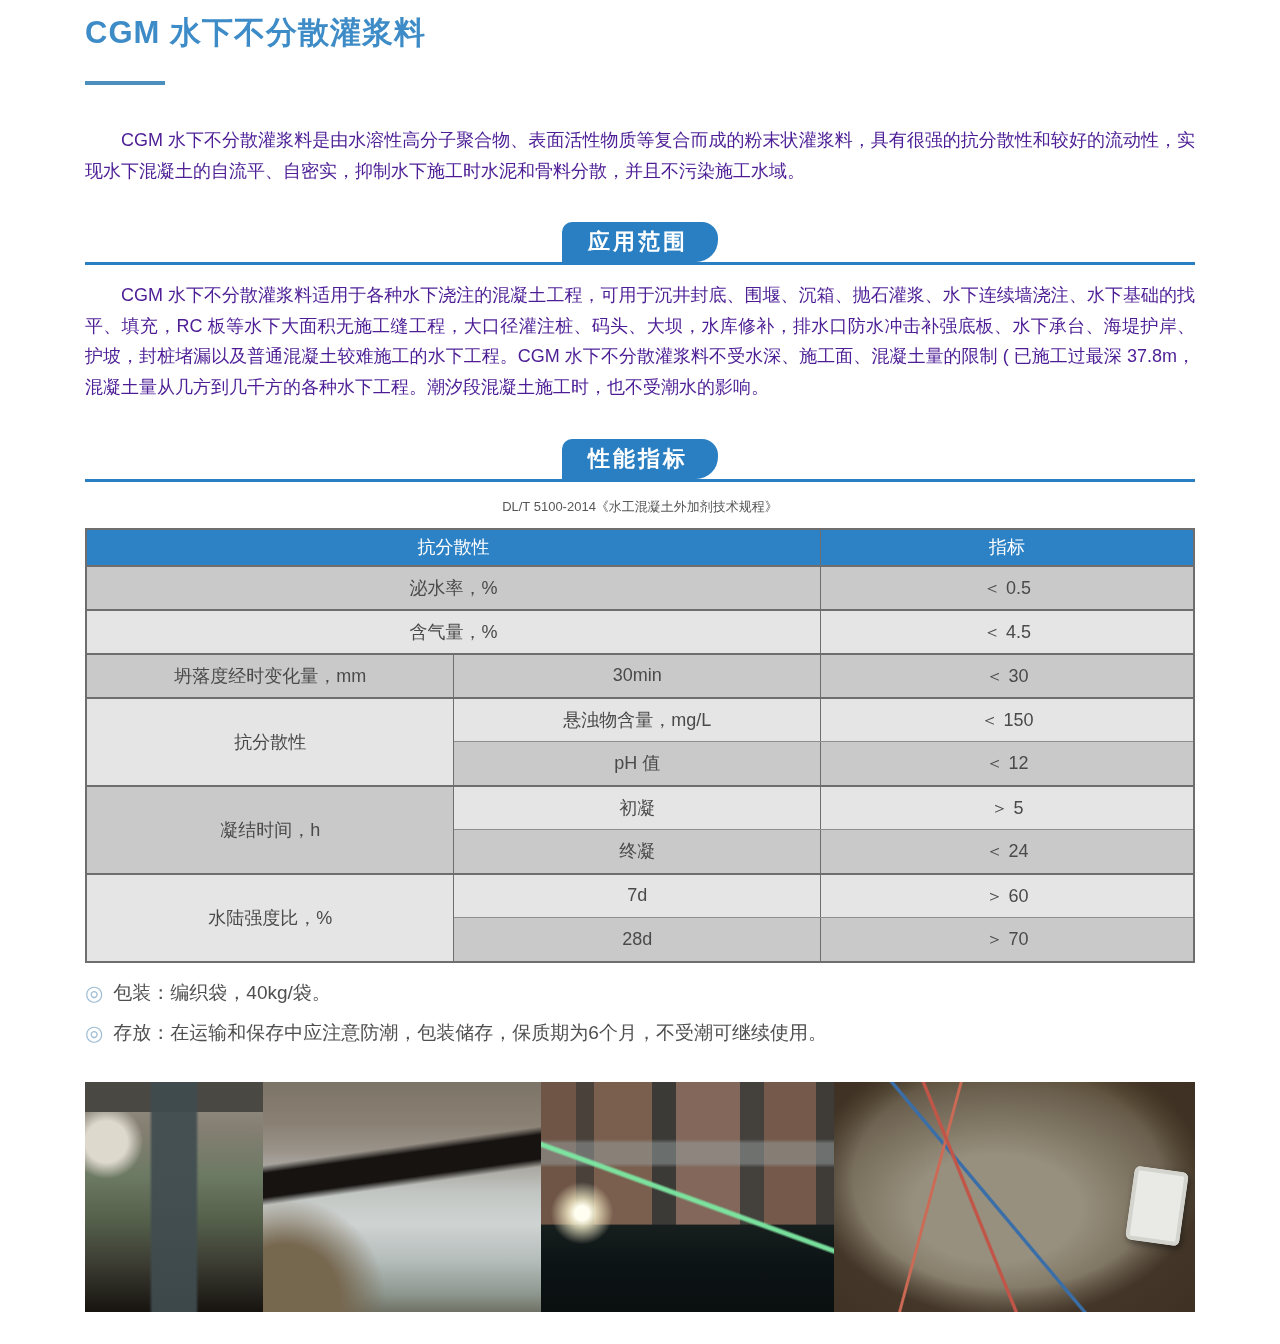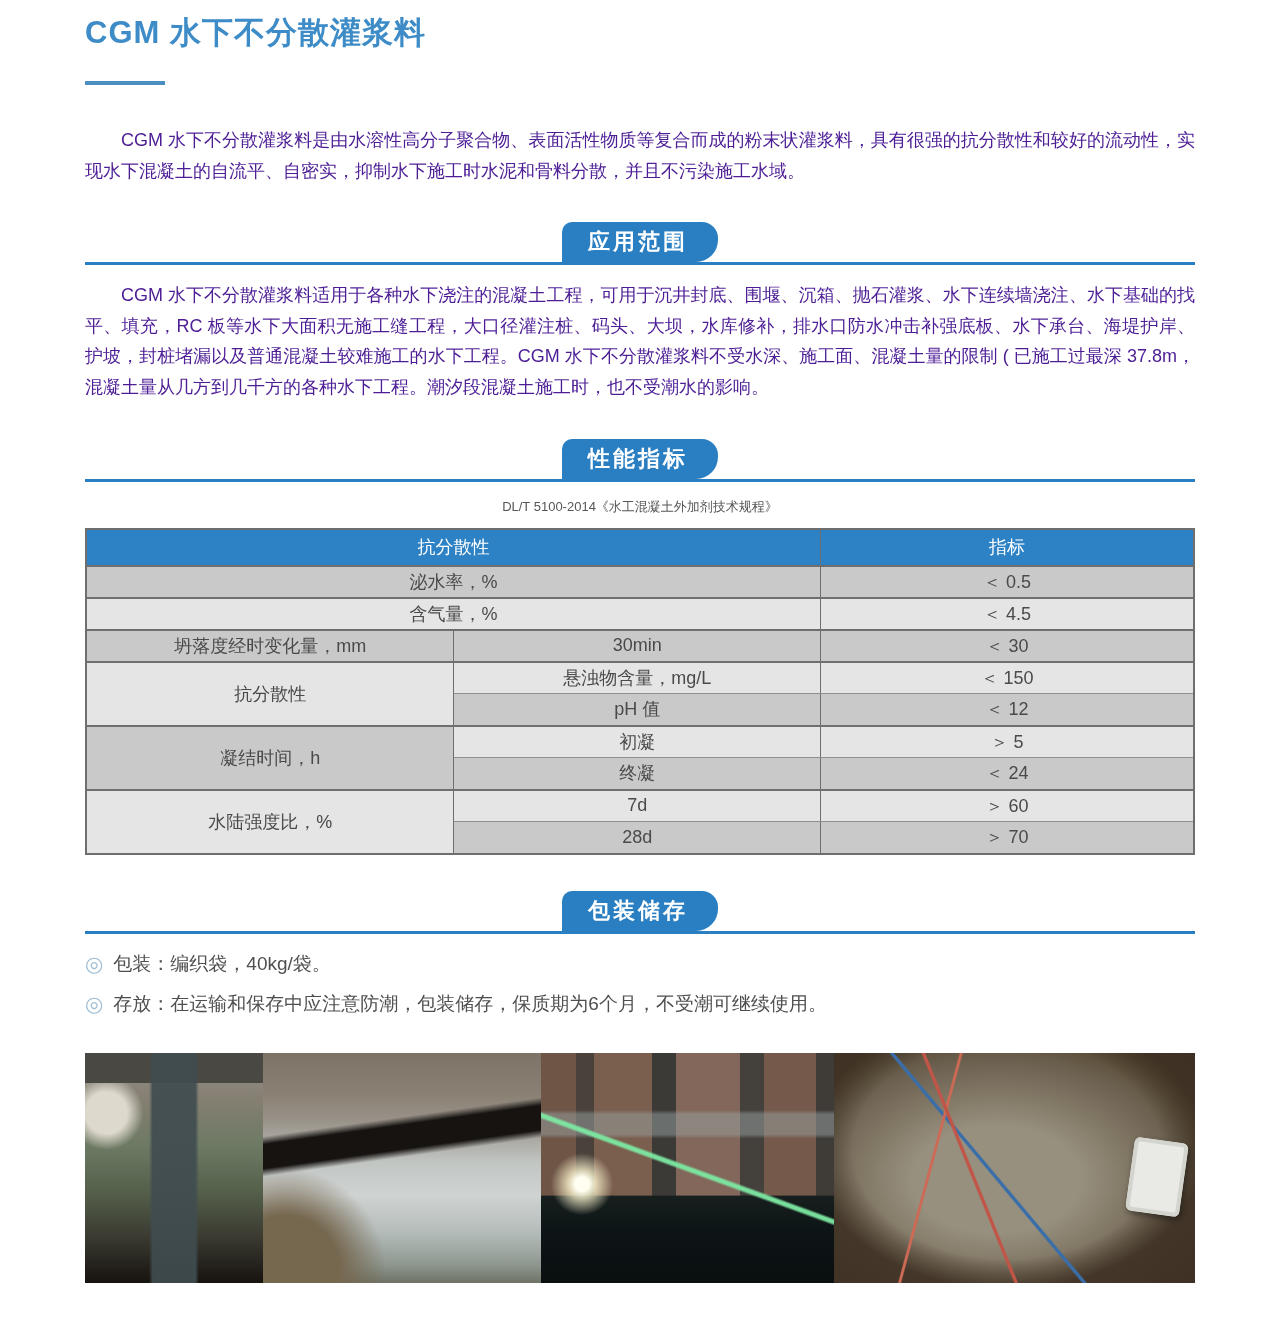--- a/index.html
+++ b/index.html
@@ -41,21 +41,21 @@
   table.perf {
     width:100%; margin-top:12px; border-collapse:collapse;
     border:2px solid #6e6e6e; font-size:18px; color:#4a4a4a;
     table-layout:fixed;
   }
   table.perf th {
     background:#2d82c5; color:#ffffff; font-weight:400; font-size:18px;
     height:37px; text-align:center; border:1px solid #6e6e6e;
   }
   table.perf td {
-    height:32px; text-align:center; border:1px solid #8f8f8f;
+    height:44px; text-align:center; border:1px solid #8f8f8f;
     border-left:1px solid #6e6e6e; border-right:1px solid #6e6e6e;margin-top:20px;
   }
   table.perf tr.g td { border-top:2px solid #6e6e6e; }
   .bg-gray { background:#c9c9c9; }
   .bg-white { background:#e5e5e5; }
 
   
   .bullets { margin-top:16px; }
   .bullet { display:flex; align-items:flex-start; margin-top:12px; font-size:19px; color:#4f4f4f; line-height:1.5; }
   .ring { color:#9fbdd3; font-size:21px; line-height:1.35; margin-right:10px; }
@@ -169,23 +169,20 @@
         <td class="bg-white">7d</td>
         <td class="bg-white">＞ 60</td>
       </tr>
       <tr>
         <td class="bg-gray">28d</td>
         <td class="bg-gray">＞ 70</td>
       </tr>
     </tbody>
   </table>
 
-  <div class="section-head">
-    <span class="badge">包装储存</span>
-  </div>
 
   <div class="bullets">
     <div class="bullet">
       <span class="ring">◎</span>
       <span>包装：编织袋，40kg/袋。</span>
     </div>
     <div class="bullet">
       <span class="ring">◎</span>
       <span>存放：在运输和保存中应注意防潮，包装储存，保质期为6个月，不受潮可继续使用。</span>
     </div>

